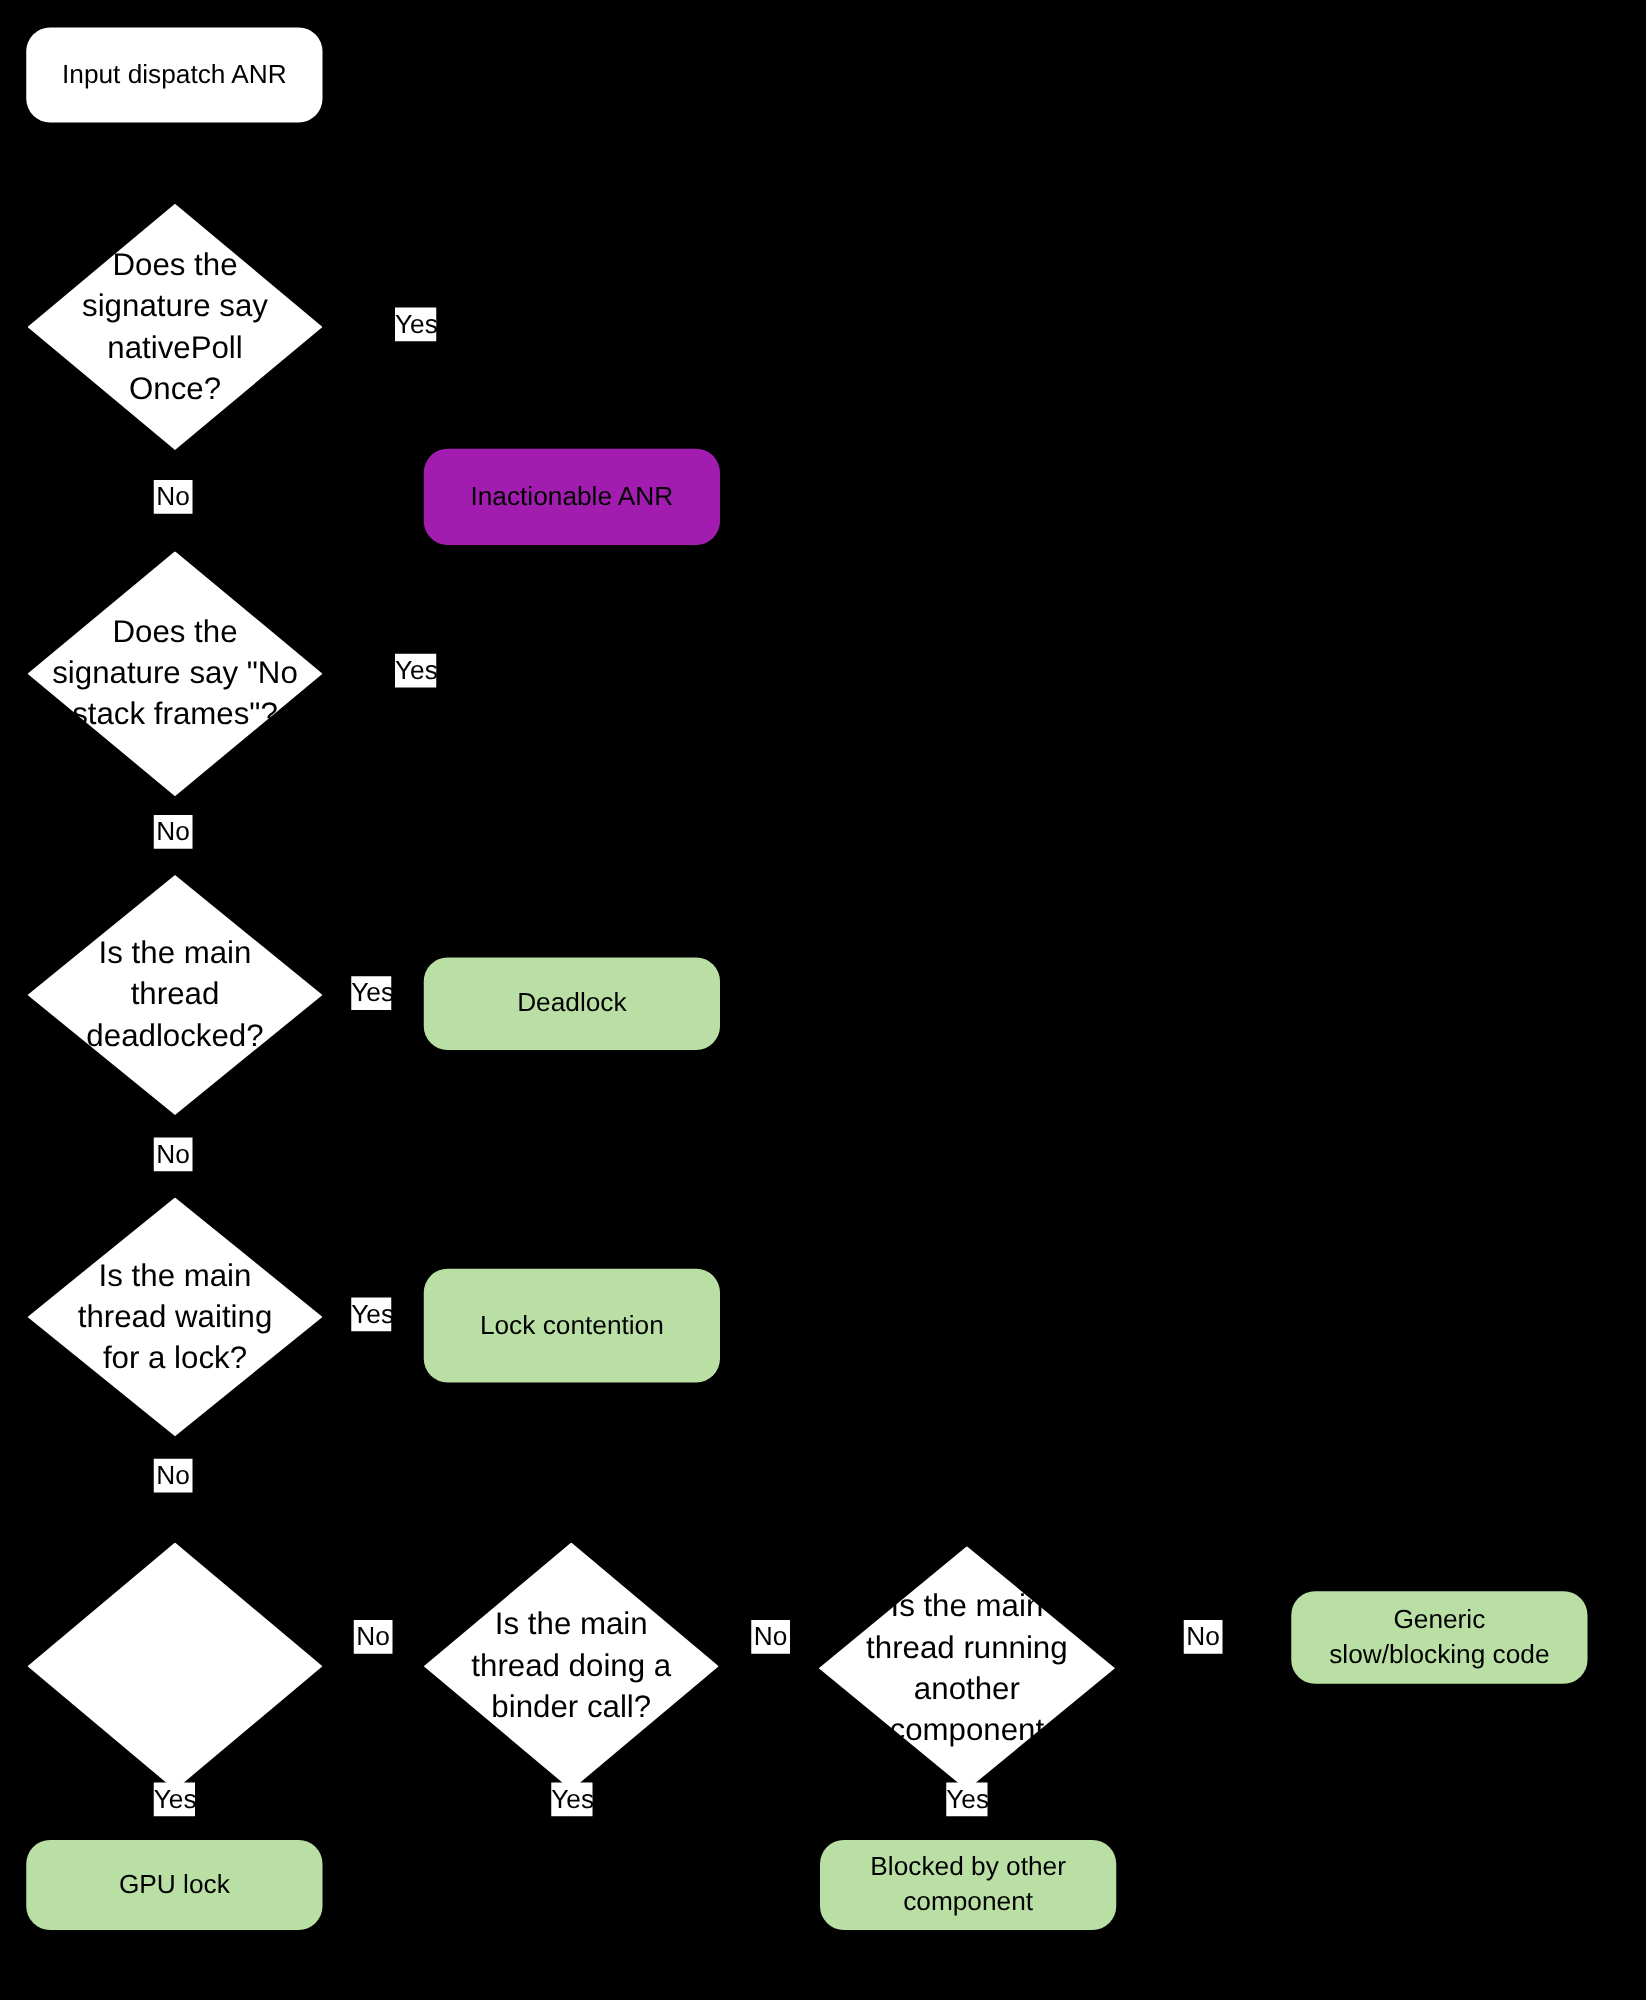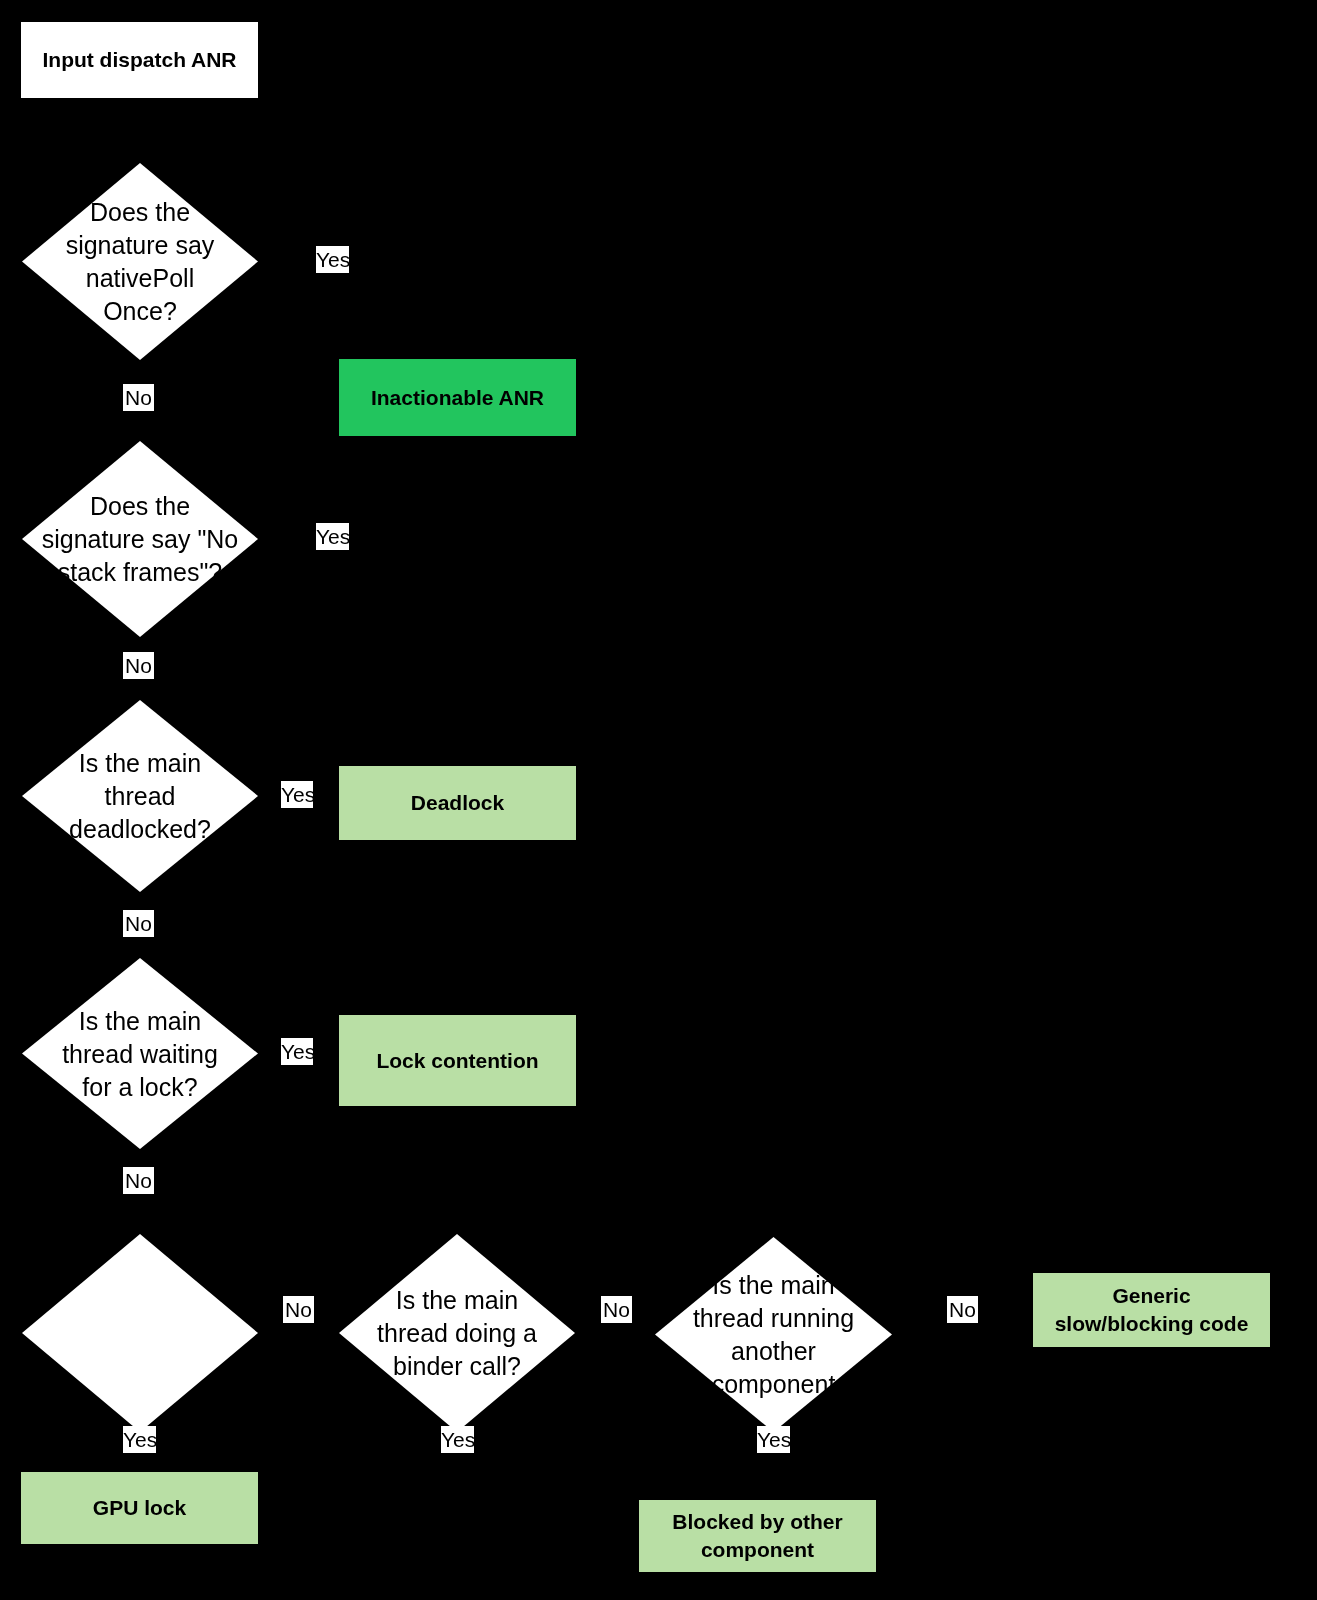--- a/index.html
+++ b/index.html
@@ -15,34 +15,33 @@
     width: 1317px;
     height: 1600px;
     background: #000000;
     overflow: hidden;
   }
 
   
   .box {
     position: absolute;
     box-sizing: border-box;
-    border-radius: 0;
+    border-radius: 19px;
     display: flex;
     align-items: center;
     justify-content: center;
     text-align: center;
     color: #000000;
     font-size: 21px;
     line-height: 1.32;
     padding: 4px 8px;
     white-space: pre-line;
-    font-weight: bold;
   }
   .box.white  { background: #ffffff; }
-  .box.pink   { background: #22c55e; }
+  .box.pink   { background: #a21caf; }
   .box.green  { background: #b9dfa5; }
 
   
   .diamond-wrap {
     position: absolute;
   }
   .diamond-shape {
     position: absolute;
     inset: 0;
     background: #ffffff;
@@ -169,19 +168,19 @@
   <div class="diamond-wrap" style="left:655px; top:1237px; width:237px; height:195px;">
     <div class="diamond-shape"></div>
     <div class="diamond-label wide">Is the main
 thread running
 another
 component</div>
   </div>
   <div class="edge-label" style="left:947px; top:1296px; width:31px;">No</div>
   <div class="edge-label" style="left:757px; top:1426px; width:33px;">Yes</div>
 
-  <div class="box green" style="left:639px; top:1472px; width:237px; height:72px;margin-top:28px;">Blocked by other
+  <div class="box green" style="left:656px; top:1472px; width:237px; height:72px;">Blocked by other
 component</div>
 
   <div class="box green" style="left:1033px; top:1273px; width:237px; height:74px;">Generic
 slow/blocking code</div>
 
 </div>
 
 </body></html>

